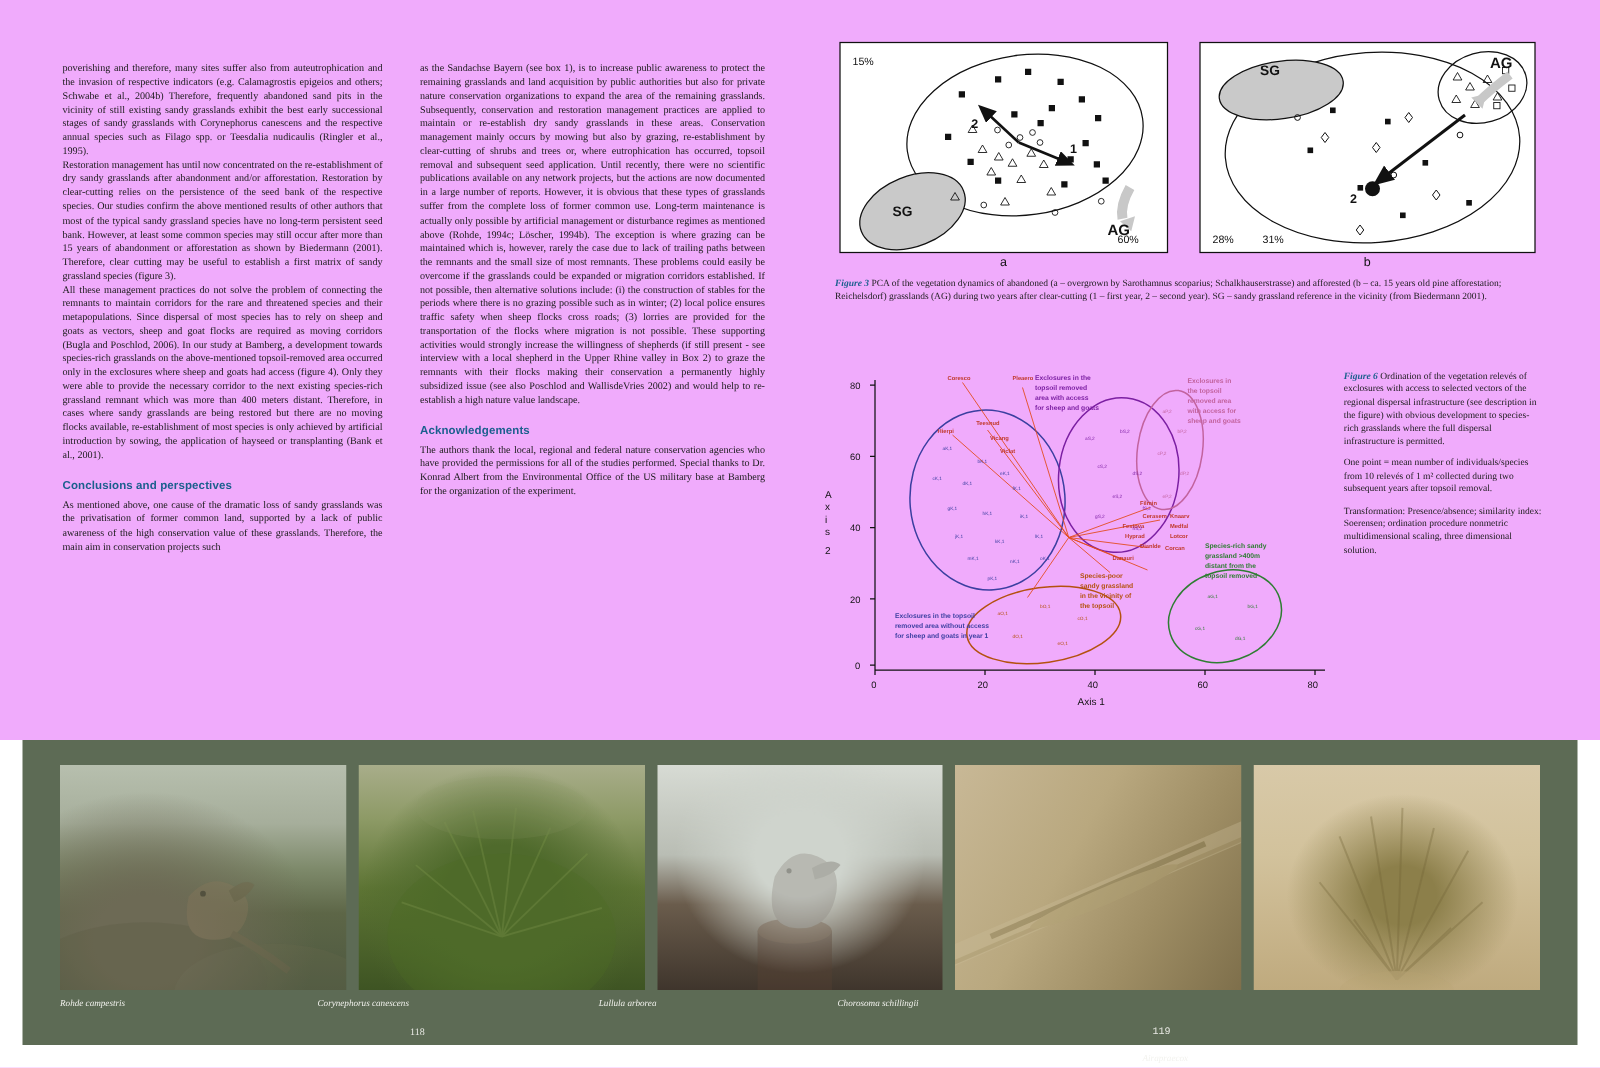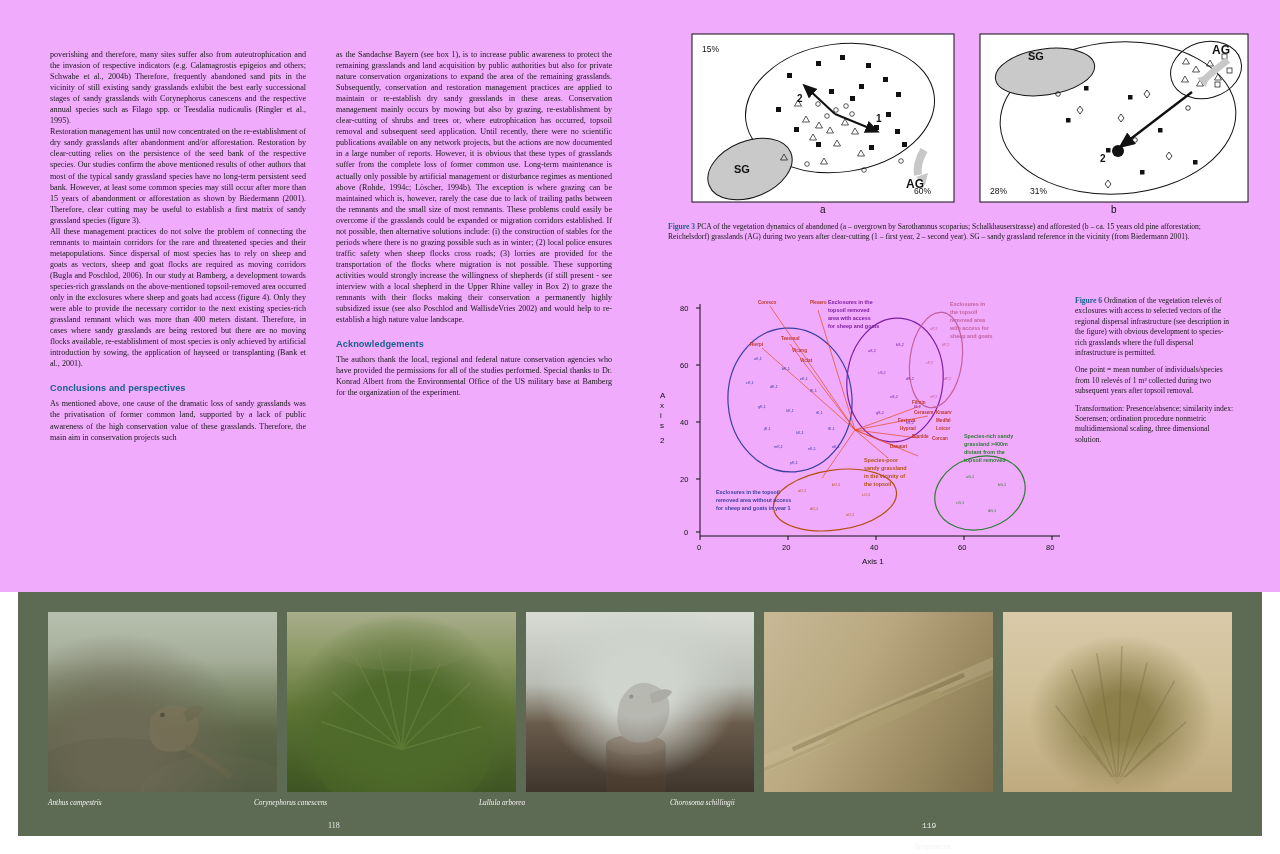--- a/index.html
+++ b/index.html
@@ -37,31 +37,31 @@
     color:#1b5f8e;
     font-family:"Liberation Sans", sans-serif;
     font-size:9.2px;
     font-weight:bold;
     margin:0 0 4px 0;
     letter-spacing:.1px;
   }
   .blk{margin-top:14px;}
   
   .fig3{
-    position:absolute;left:688px;top:30px;width:565px;height:185px;
+    position:absolute;left:668px;top:30px;width:565px;height:185px;
   }
   .fig3 svg{display:block;}
   .figcap{
     position:absolute;
     font-size:7.6px;line-height:10.4px;
     font-family:"Liberation Serif", serif;
     color:#1a1a1a;
     text-align:left;
   }
-  .figcap b.lbl{color:#1b5f8e;font-weight:bold;}
+  .figcap b.lbl{color:#1b5f8e;font-weight:bold;font-style:italic;}
   .cap3{left:668px;top:222px;width:565px;}
   
   .fig4{
     position:absolute;left:650px;top:288px;width:560px;height:280px;
   }
   .cap4{left:1075px;top:296px;width:160px;}
   .cap4 p{margin:0 0 7px 0;}
   
   .band{
     position:absolute;left:18px;right:18px;top:592px;height:244px;
@@ -494,21 +494,21 @@
               <path d="M100 150 L46 82"></path>
             <path d="M100 150 L160 96"></path>
               <path d="M100 150 L70 108"></path>
               <path d="M100 150 L138 114"></path>
           </g>
           <ellipse cx="100" cy="158" rx="40" ry="14" fill="#b8a273" opacity=".7"></ellipse>
         </svg>
       </div>
     </div>
 
-    <div class="pcap" style="left:30px;">Anthus campestris</div>
+    <div class="pcap" style="left:30px;">Rohde campestris</div>
     <div class="pcap" style="left:236px;">Corynephorus canescens</div>
     <div class="pcap" style="left:461px;">Lullula arborea</div>
     <div class="pcap" style="left:652px;">Chorosoma schillingii</div>
     <div class="pcap" style="left:896px;margin-top:44px;">Airapraecox</div>
 
     <div class="pagenum" style="left:290px;">118</div>
     <div class="pagenum" style="left:884px;font-family:Liberation Mono, monospace;">119</div>
   </div>
 </div>
 

